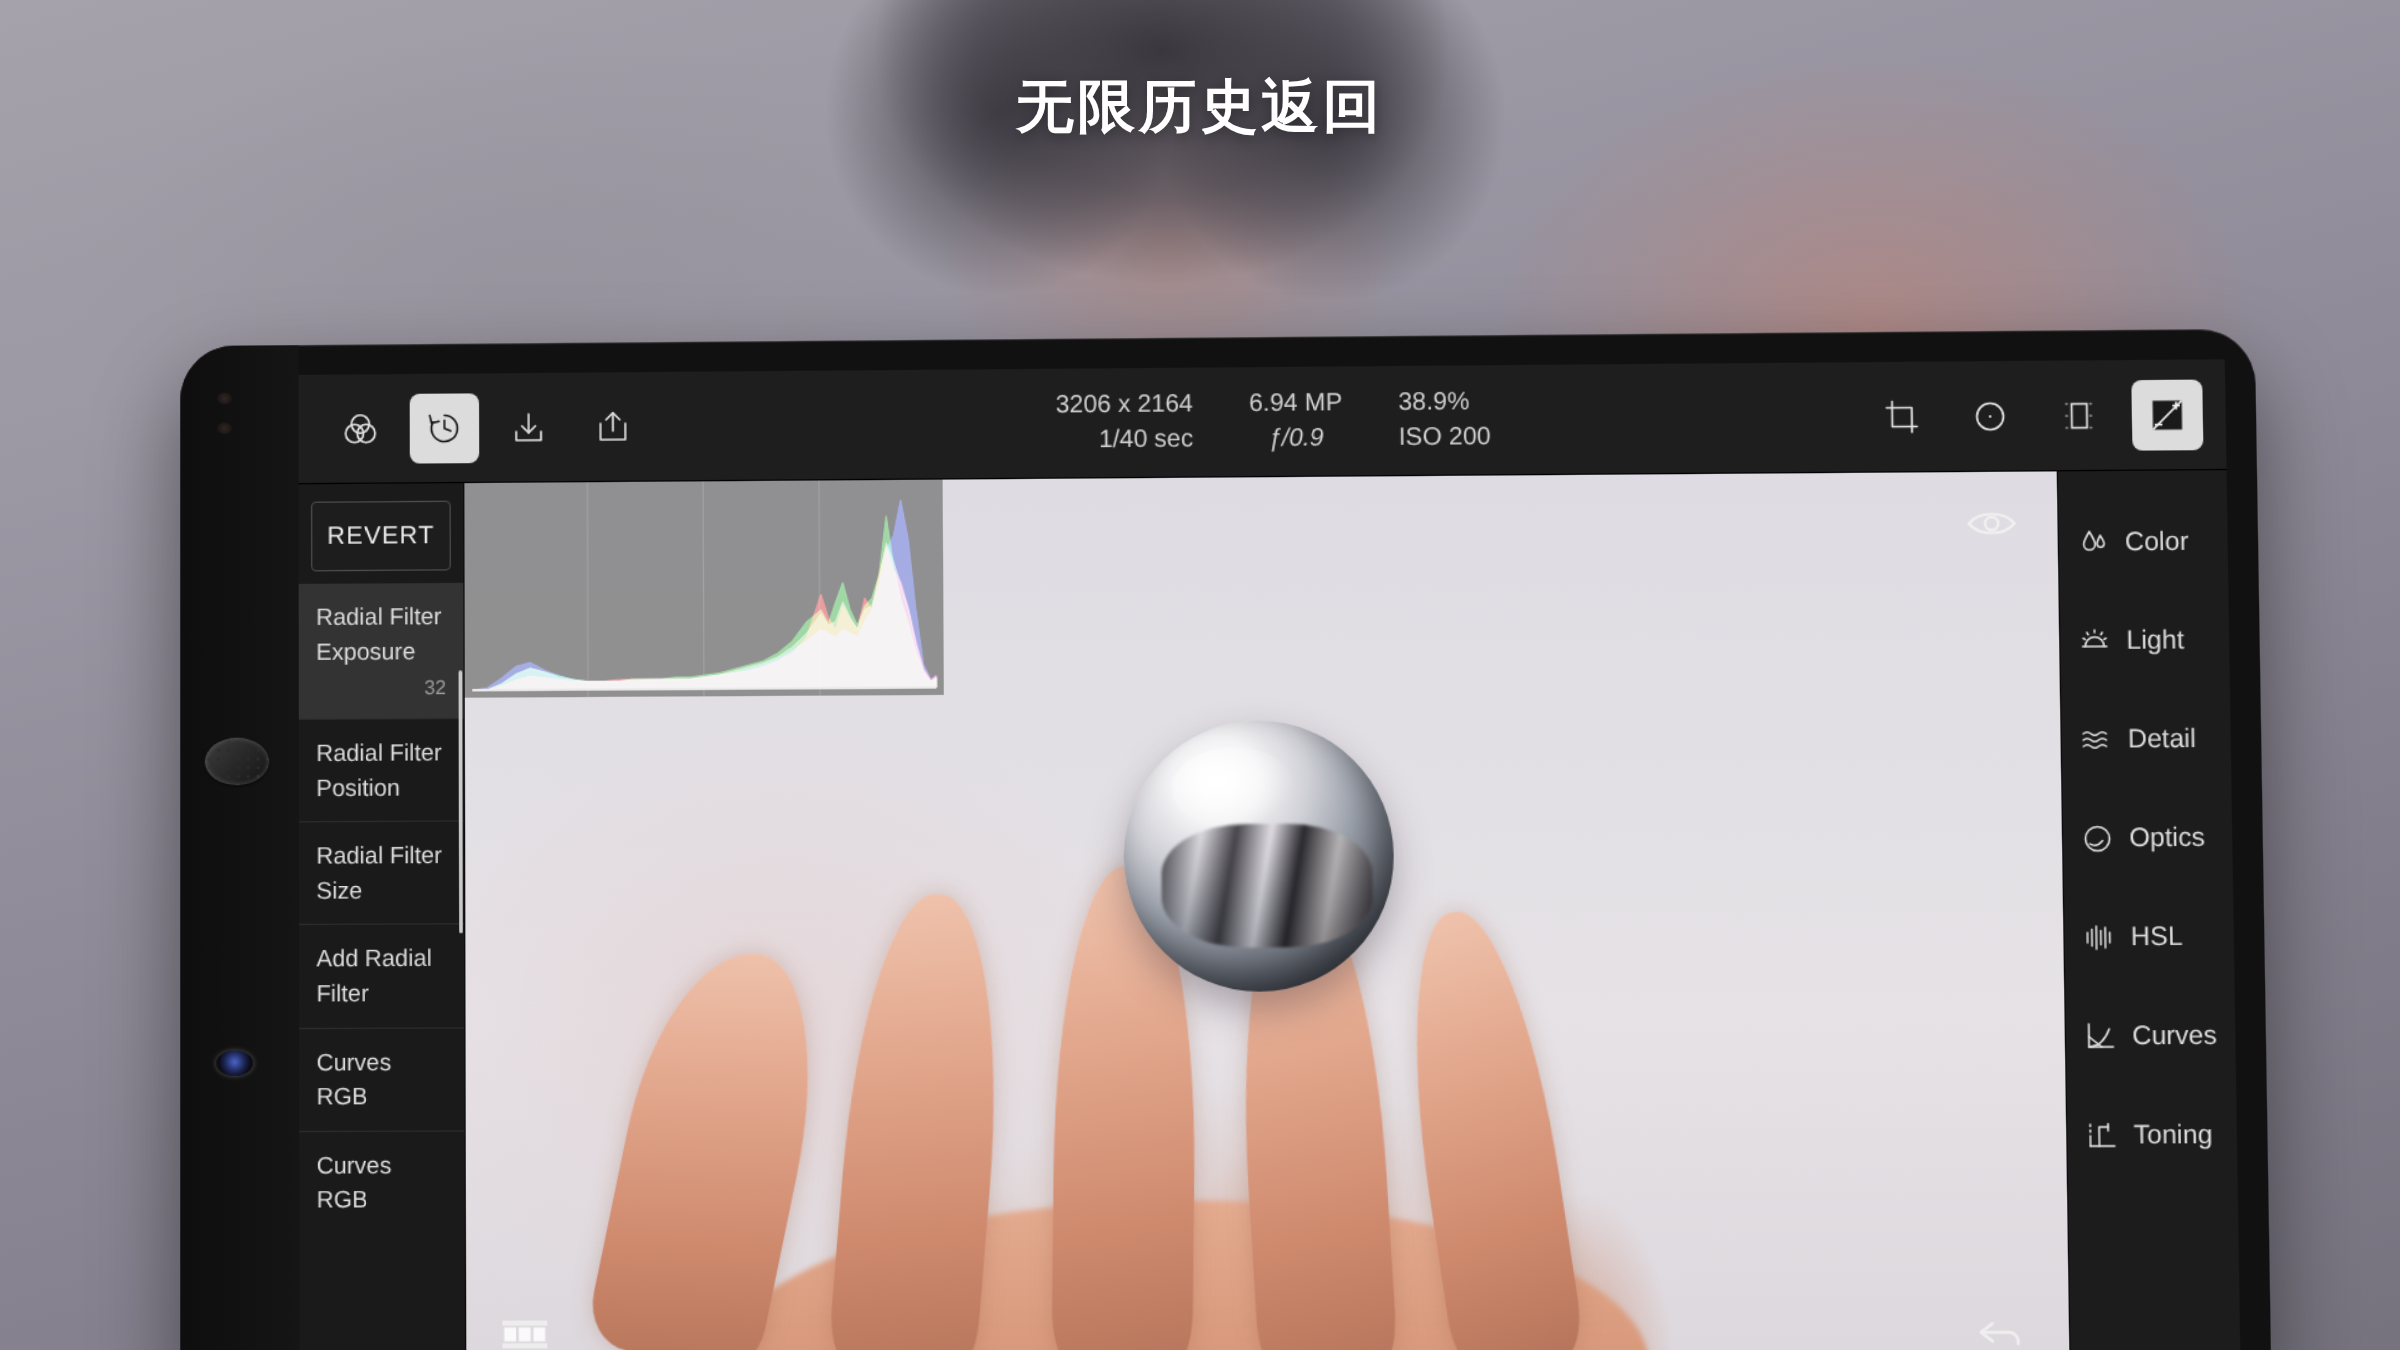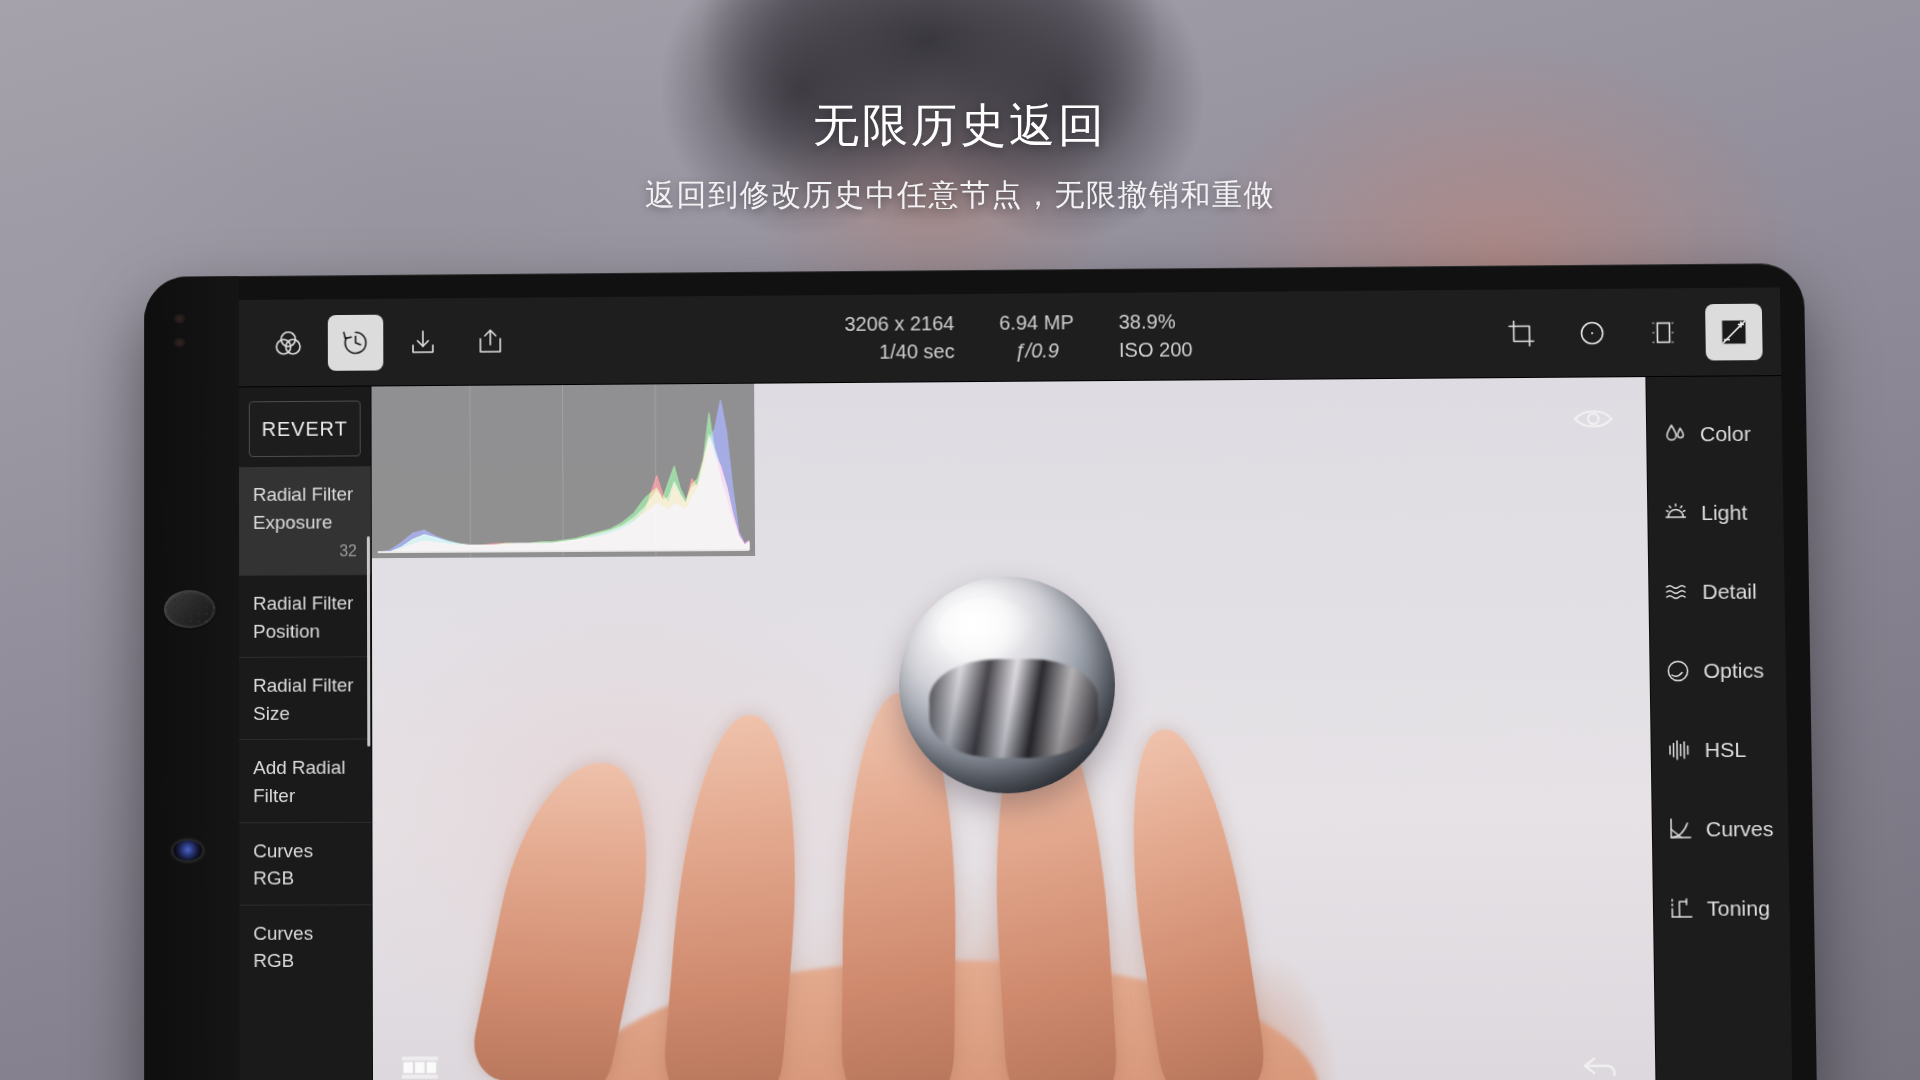--- a/index.html
+++ b/index.html
@@ -23,25 +23,24 @@
       linear-gradient(165deg,#a6a2ab 0%, #9c98a4 22%, #8f8b98 48%, #837f8c 72%, #76737f 100%);
     filter: blur(0px);
   }
 
   
   #headline-wrap{
     position:absolute; left:0; right:0; top:58px;
     text-align:center; z-index:5;
   }
   #headline{
-    font-size:46px; font-weight:normal; color:#fff;
+    font-size:46px; font-weight:bold; color:#fff;
     letter-spacing:3px;
     text-shadow:0 2px 10px rgba(0,0,0,.35);
     line-height:1.2;
-    margin-top:40px;
   }
   #subheadline{
     margin-top:22px;
     font-size:30px; color:#f2f1f4; letter-spacing:1.5px;
     text-shadow:0 2px 9px rgba(0,0,0,.35);
   }
 
   
   #device{
     position:absolute;
@@ -253,21 +252,20 @@
   .tool-icon svg{ display:block; }
   .tool-icon .stroke{ stroke:#dcdcdc; fill:none; stroke-width:1.5; stroke-linecap:round; stroke-linejoin:round;}
 </style>
 </head>
 <body>
 
 <div id="backdrop"></div>
 
 <div id="headline-wrap">
   <div id="headline">无限历史返回</div>
-  <div id="subheadline">返回到修改历史中任意节点，无限撤销和重做</div>
 </div>
 
 <div id="device">
   <div id="device-top-button"></div>
   <div id="device-inner-bezel"></div>
   <div id="device-left-rail">
     <div id="sensor-a"></div>
     <div id="sensor-b"></div>
     <div id="speaker-grille"></div>
     <div id="front-camera"></div>

